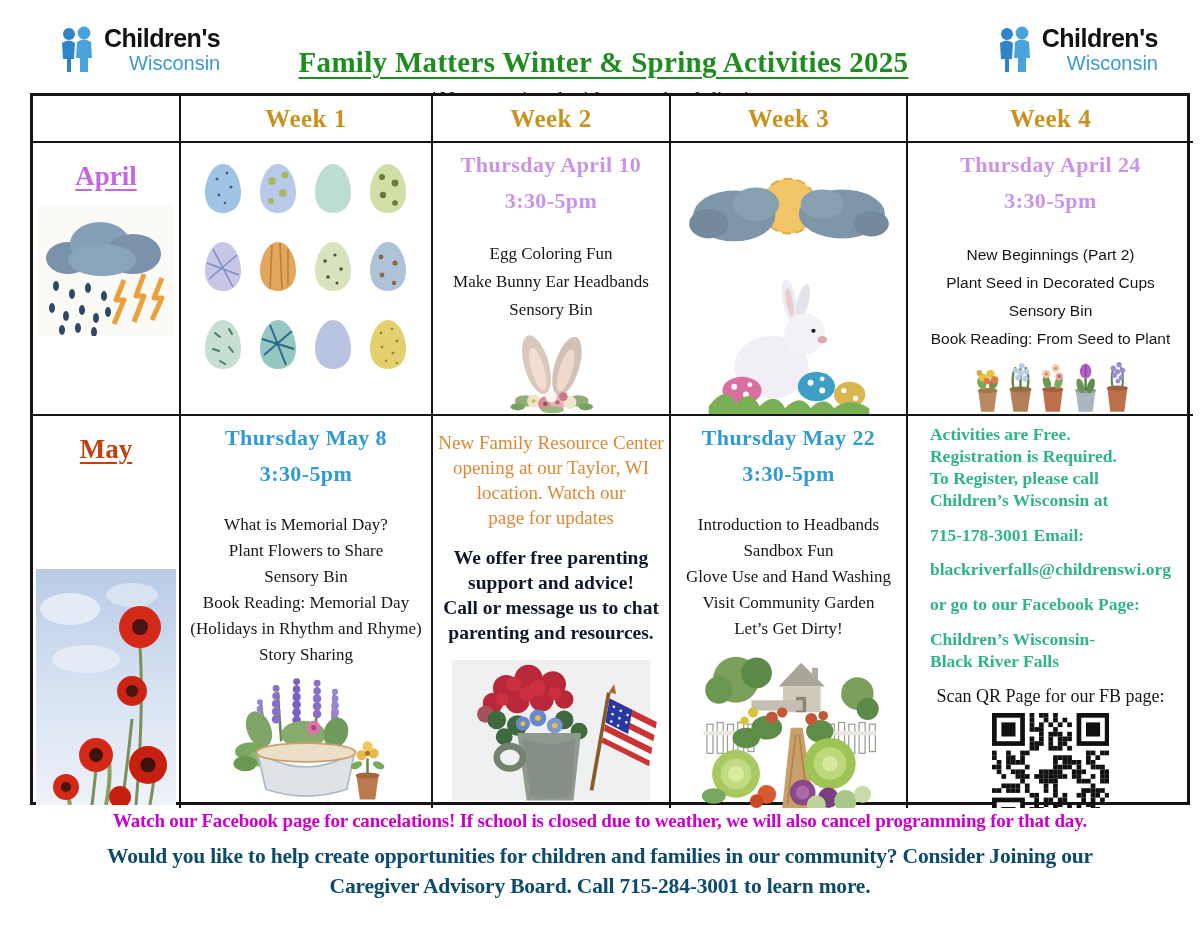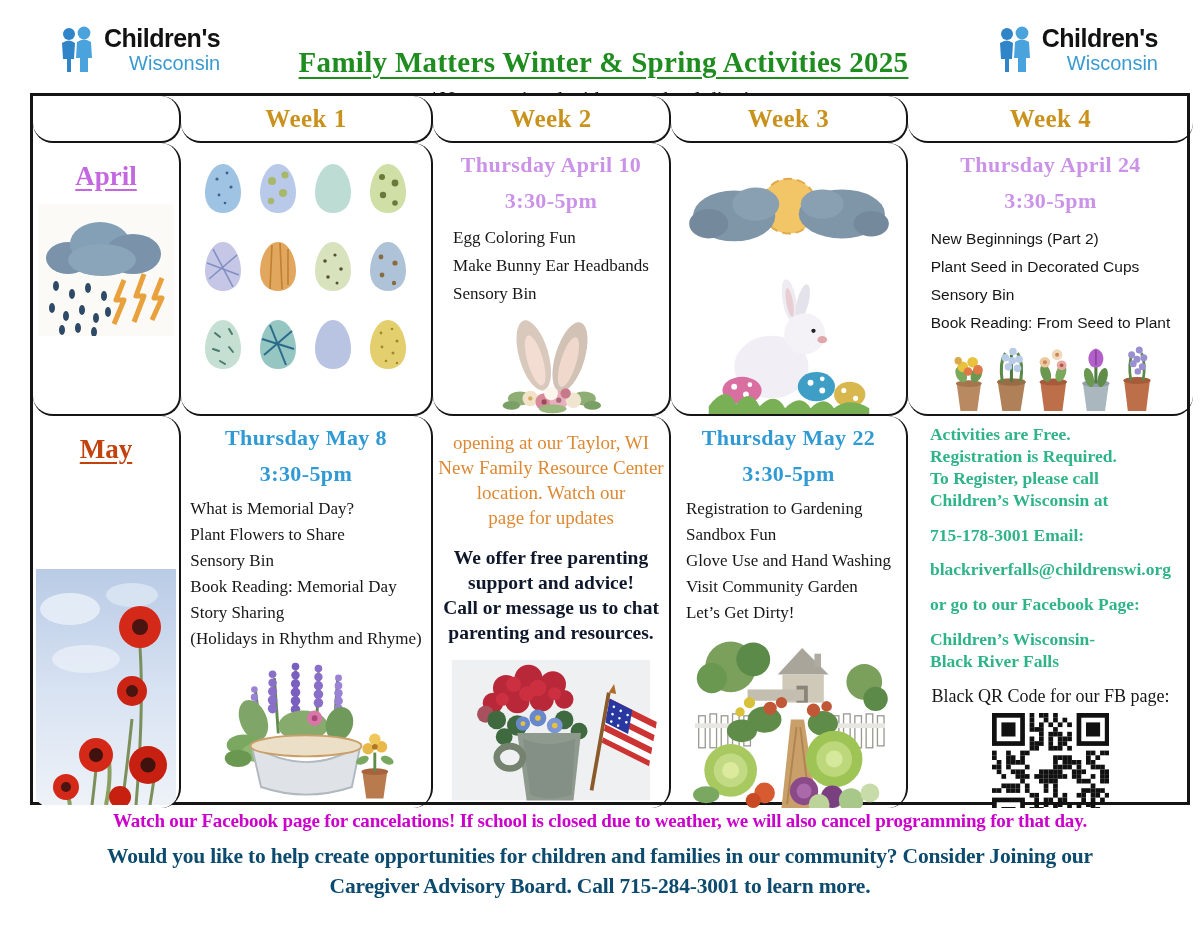--- a/index.html
+++ b/index.html
@@ -14,32 +14,32 @@
   .logo-text .l2{font-size:20px;color:#3a9ad0;text-align:right;margin-top:2px;}
   .title-wrap{position:absolute;left:237px;right:230px;top:8px;text-align:center;margin-top:28px;}
   .main-title{font-size:29px;font-weight:bold;color:#1e8c1e;text-decoration:underline;text-underline-offset:5px;text-decoration-thickness:2px;letter-spacing:.3px;}
   .subtitle{font-size:21px;color:#141414;margin-top:8px;}
   
   .cal{position:absolute;left:30px;top:93px;width:1160px;height:712px;display:grid;
        grid-template-columns:148px 252px 238px 237px 285px;
        grid-template-rows:47px 273px 392px;
        border:3px solid #151515;box-sizing:border-box;background:#fff;}
   .cell{border-right:2px solid #151515;border-bottom:2px solid #151515;box-sizing:border-box;
-        display:flex;flex-direction:column;align-items:center;overflow:hidden;border-radius:20px;}
+        display:flex;flex-direction:column;align-items:center;overflow:hidden;}
   .cell.lastcol{border-right:none;}
   .cell.lastrow{border-bottom:none;}
   .week-head{justify-content:center;font-size:25px;font-weight:bold;color:#c8921c;letter-spacing:.5px;}
   .month-label{font-size:27px;font-weight:bold;text-decoration:underline;text-underline-offset:4px;margin-top:18px;}
   .month-label.april{color:#c468e0;}
   .month-label.may{color:#c2410c;}
   .date-line{font-size:22px;font-weight:bold;letter-spacing:.4px;margin-top:9px;}
   .time-line{font-size:22px;font-weight:bold;letter-spacing:.4px;margin-top:10px;}
   .purple{color:#cb93e8;}
   .blue{color:#2f9ad4;}
-  .body-lines{margin-top:6px;text-align:left;}
+  .body-lines{margin-top:22px;text-align:center;}
   .body-lines div{font-size:17px;color:#161616;margin:8px 0;}
   .body-lines.sans div{font-family:"Liberation Sans",sans-serif;font-size:15.5px;margin:10px 0;}
   .body-lines.tight div{margin:6px 0;}
   .notice{margin-top:14px;text-align:center;color:#dd8833;font-size:19px;line-height:1.32;}
   .support{margin-top:16px;text-align:center;color:#0f172a;font-size:19.5px;font-weight:bold;line-height:1.28;}
   .register{margin-top:8px;text-align:left;color:#2eb488;font-size:17.5px;font-weight:bold;line-height:1.25;}
   .reg-gap{margin-top:13px;}
   .qr-caption{font-size:18px;color:#161616;margin-top:13px;}
   .qr-box{margin-top:6px;}
   .illus{display:block;}
@@ -423,22 +423,22 @@
     </div>
 
     <div class="cell lastrow">
       <div class="date-line blue">Thursday May 8</div>
       <div class="time-line blue">3:30-5pm</div>
       <div class="body-lines tight">
         <div>What is Memorial Day?</div>
         <div>Plant Flowers to Share</div>
         <div>Sensory Bin</div>
         <div>Book Reading: Memorial Day</div>
+        <div>(Holidays in Rhythm and Rhyme)</div>
         <div>Story Sharing</div>
-        <div>(Holidays in Rhythm and Rhyme)</div>
       </div>
       <svg class="illus" width="198" height="158" viewBox="0 0 198 158" style="margin-top:2px">
         <g stroke="#5f8c48" stroke-width="3" fill="none">
           <path d="M70,80 L66,22"></path>
             <path d="M90,80 L88,14"></path>
             <path d="M110,80 L112,16"></path>
             <path d="M128,80 L132,24"></path>
             <path d="M52,82 L46,34"></path>
         </g>
         <g fill="#8a6fc8">
@@ -497,22 +497,22 @@
             <circle cx="171" cy="86" r="6" fill="#f0c85a"></circle>
             <circle cx="171" cy="94" r="3" fill="#b07820"></circle>
           <ellipse cx="158" cy="108" rx="7" ry="4" fill="#7aa860" transform="rotate(-24 158 108)"></ellipse>
             <ellipse cx="184" cy="108" rx="7" ry="4" fill="#7aa860" transform="rotate(24 184 108)"></ellipse>
           </g>
       </svg>
     </div>
 
     <div class="cell lastrow">
       <div class="notice">
+        <div>New Family Resource Center</div>
         <div>opening  at our Taylor, WI</div>
-        <div>New Family Resource Center</div>
         <div>location.  Watch our</div>
         <div>page for updates</div>
       </div>
       <div class="support">
         <div>We offer free parenting</div>
         <div>support and advice!</div>
         <div>Call or message us to chat</div>
         <div>parenting and resources.</div>
       </div>
       <svg class="illus" width="212" height="158" viewBox="0 0 212 158" style="margin-top:14px">
@@ -575,21 +575,21 @@
             </g>
           <path d="M158,34 L162,24 L166,34 Z" fill="#b06a2a"></path>
         </g>
       </svg>
     </div>
 
     <div class="cell lastrow">
       <div class="date-line blue">Thursday May 22</div>
       <div class="time-line blue">3:30-5pm</div>
       <div class="body-lines tight">
-        <div>Registration to Gardening</div>
+        <div>Introduction to Headbands</div>
         <div>Sandbox Fun</div>
         <div>Glove Use and Hand Washing</div>
         <div>Visit Community Garden</div>
         <div>Let’s Get Dirty!</div>
       </div>
       <svg class="illus" width="208" height="186" viewBox="0 0 208 186" style="margin-top:4px">
         <circle cx="42" cy="36" r="27" fill="#7aa05c"></circle>
           <circle cx="66" cy="28" r="18" fill="#5c8a48"></circle>
           <circle cx="22" cy="48" r="16" fill="#6a9850"></circle>
         <circle cx="184" cy="52" r="19" fill="#7aa05c"></circle>
@@ -662,21 +662,21 @@
         <div>Activities are Free.</div>
         <div>Registration is Required.</div>
         <div>To Register, please call</div>
         <div>Children’s Wisconsin at</div>
         <div class="reg-gap">715-178-3001  Email:</div>
         <div class="reg-gap">blackriverfalls@childrenswi.org</div>
         <div class="reg-gap">or go to our Facebook Page:</div>
         <div class="reg-gap">Children’s Wisconsin-</div>
         <div>Black River Falls</div>
       </div>
-      <div class="qr-caption">Black QR Code for our FB page:</div>
+      <div class="qr-caption">Scan QR Page for our FB page:</div>
       <div class="qr-box"><svg width="117.5" height="117.5" viewBox="0 0 117.5 117.5">
             <rect x="37.6" y="0" width="4.7" height="4.7" fill="#111"></rect>
             <rect x="47" y="0" width="4.7" height="4.7" fill="#111"></rect>
             <rect x="51.7" y="0" width="4.7" height="4.7" fill="#111"></rect>
             <rect x="61.1" y="0" width="4.7" height="4.7" fill="#111"></rect>
             <rect x="37.6" y="4.7" width="4.7" height="4.7" fill="#111"></rect>
             <rect x="51.7" y="4.7" width="4.7" height="4.7" fill="#111"></rect>
             <rect x="61.1" y="4.7" width="4.7" height="4.7" fill="#111"></rect>
             <rect x="70.5" y="4.7" width="4.7" height="4.7" fill="#111"></rect>
             <rect x="37.6" y="9.4" width="4.7" height="4.7" fill="#111"></rect>

